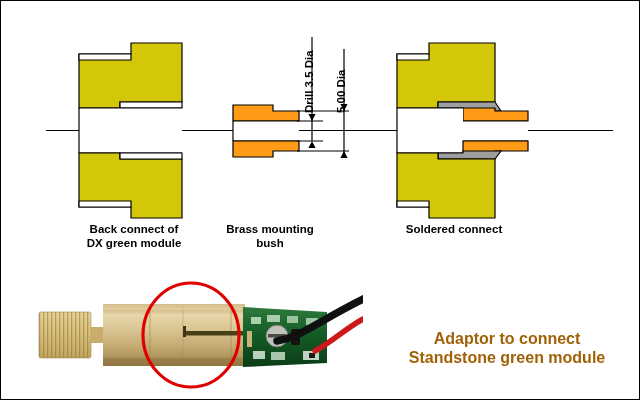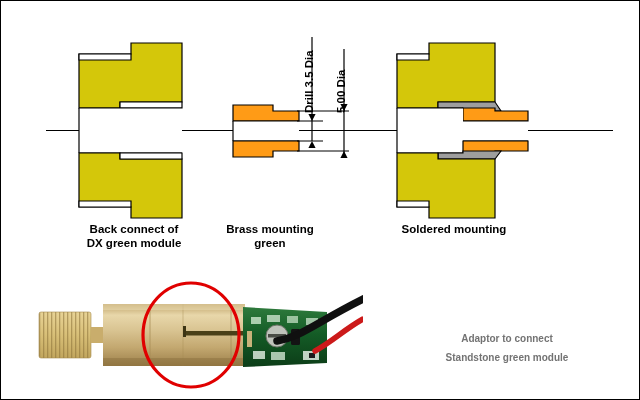--- a/index.html
+++ b/index.html
@@ -50,21 +50,21 @@
   #photo{
     position:absolute;left:14px;top:278px;width:348px;height:112px;
     background:#ffffff;
     overflow:hidden;
   }
   #photo svg{display:block;}
 
   
   #adaptor-note{
     position:absolute;left:382px;top:328px;width:248px;
-    font-weight:bold;font-size:10px;color:#737373;
+    font-weight:bold;font-size:16px;color:#a16207;
     text-align:center;line-height:19px;white-space:pre-line;
   }
 </style>
 </head>
 <body>
 
 <div id="page">
 
   <div id="drawing">
     <svg width="640" height="270" viewBox="0 0 640 270">
@@ -145,22 +145,22 @@
 
     </svg>
   </div>
 
   <div class="dim-label" id="dim-drill">Drill 3.5 Dia</div>
   <div class="dim-label" id="dim-od">5.00 Dia</div>
 
   <div class="caption" id="caption-module">Back connect of
 DX green module</div>
   <div class="caption" id="caption-bush">Brass mounting
-green</div>
-  <div class="caption" id="caption-assembly">Soldered mounting</div>
+bush</div>
+  <div class="caption" id="caption-assembly">Soldered connect</div>
 
   <div id="photo">
     <svg width="348" height="112" viewBox="0 0 348 112">
       <defs>
         <linearGradient id="brassGrad" x1="0" y1="0" x2="0" y2="1">
           <stop offset="0%" stop-color="#bda167"></stop>
           <stop offset="18%" stop-color="#e8d7aa"></stop>
           <stop offset="42%" stop-color="#d9c492"></stop>
           <stop offset="70%" stop-color="#c3a870"></stop>
           <stop offset="100%" stop-color="#9c7f4a"></stop>

